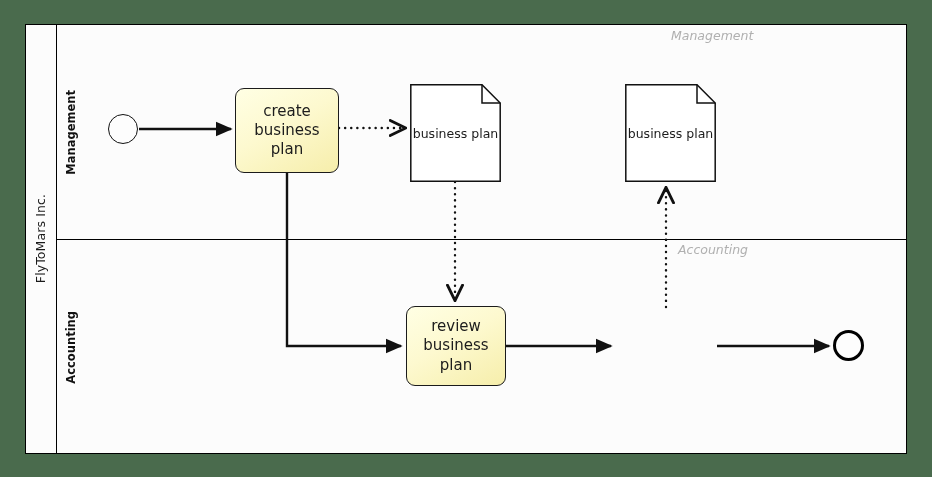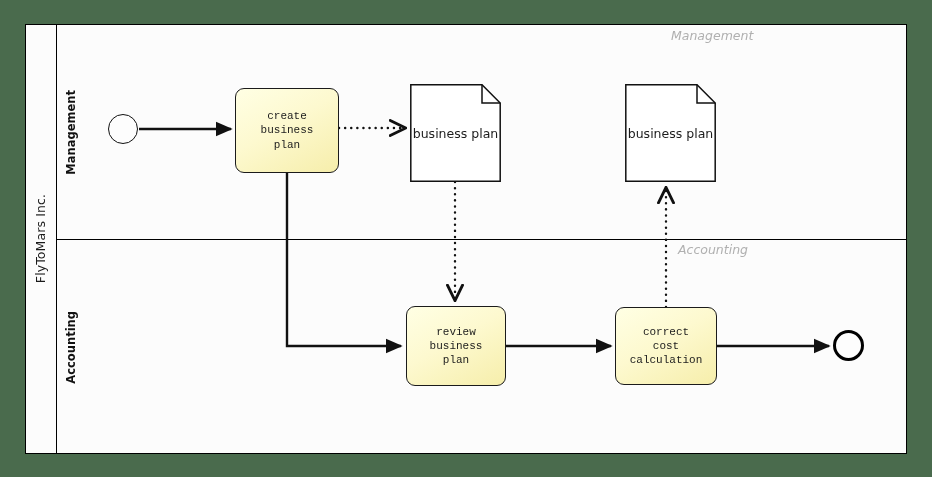--- a/index.html
+++ b/index.html
@@ -105,25 +105,24 @@
   .task {
     position: absolute;
     border: 1.5px solid #1b1b1b;
     border-radius: 9px;
     box-sizing: border-box;
     background: linear-gradient(150deg, #ffffe4 0%, #fdf9cf 45%, #f6eeab 100%);
     display: flex;
     align-items: center;
     justify-content: center;
     text-align: center;
-    font-size: 11px;
+    font-size: 15px;
     line-height: 1.28;
     color: #1c1c1c;
-    padding: 2px 16px;
-    font-family: Liberation Mono, monospace;
+    padding: 2px 7px;
   }
   #task-create  { left: 235px; top: 88px;  width: 104px; height: 85px; }
   #task-review  { left: 406px; top: 306px; width: 100px; height: 80px; justify-content: flex-end; }
   #task-correct { left: 615px; top: 307px; width: 102px; height: 78px; }
 
   
   .data-object {
     position: absolute;
     box-sizing: border-box;
     display: flex;
@@ -213,26 +212,20 @@
     </span>
   </div>
 
   <div class="task" id="task-review">
     <span>
       <span>review</span><br>
       <span>business plan</span>
     </span>
   </div>
 
-  <div class="task" id="task-correct">
-    <span>
-      <span>correct cost</span><br>
-      <span>calculation</span>
-    </span>
-  </div>
 
   <div class="data-object" id="data-object-1">
     <svg width="91" height="98" viewBox="0 0 91 98">
       <path d="M 0.8 0.8 L 72 0.8 L 90.2 19 L 90.2 97.2 L 0.8 97.2 Z" fill="#ffffff" stroke="#111" stroke-width="1.5" stroke-linejoin="miter"></path>
       <path d="M 72 0.8 L 72 19 L 90.2 19" fill="none" stroke="#111" stroke-width="1.5"></path>
     </svg>
     <span class="do-text">business plan</span>
   </div>
 
   <div class="data-object" id="data-object-2">

